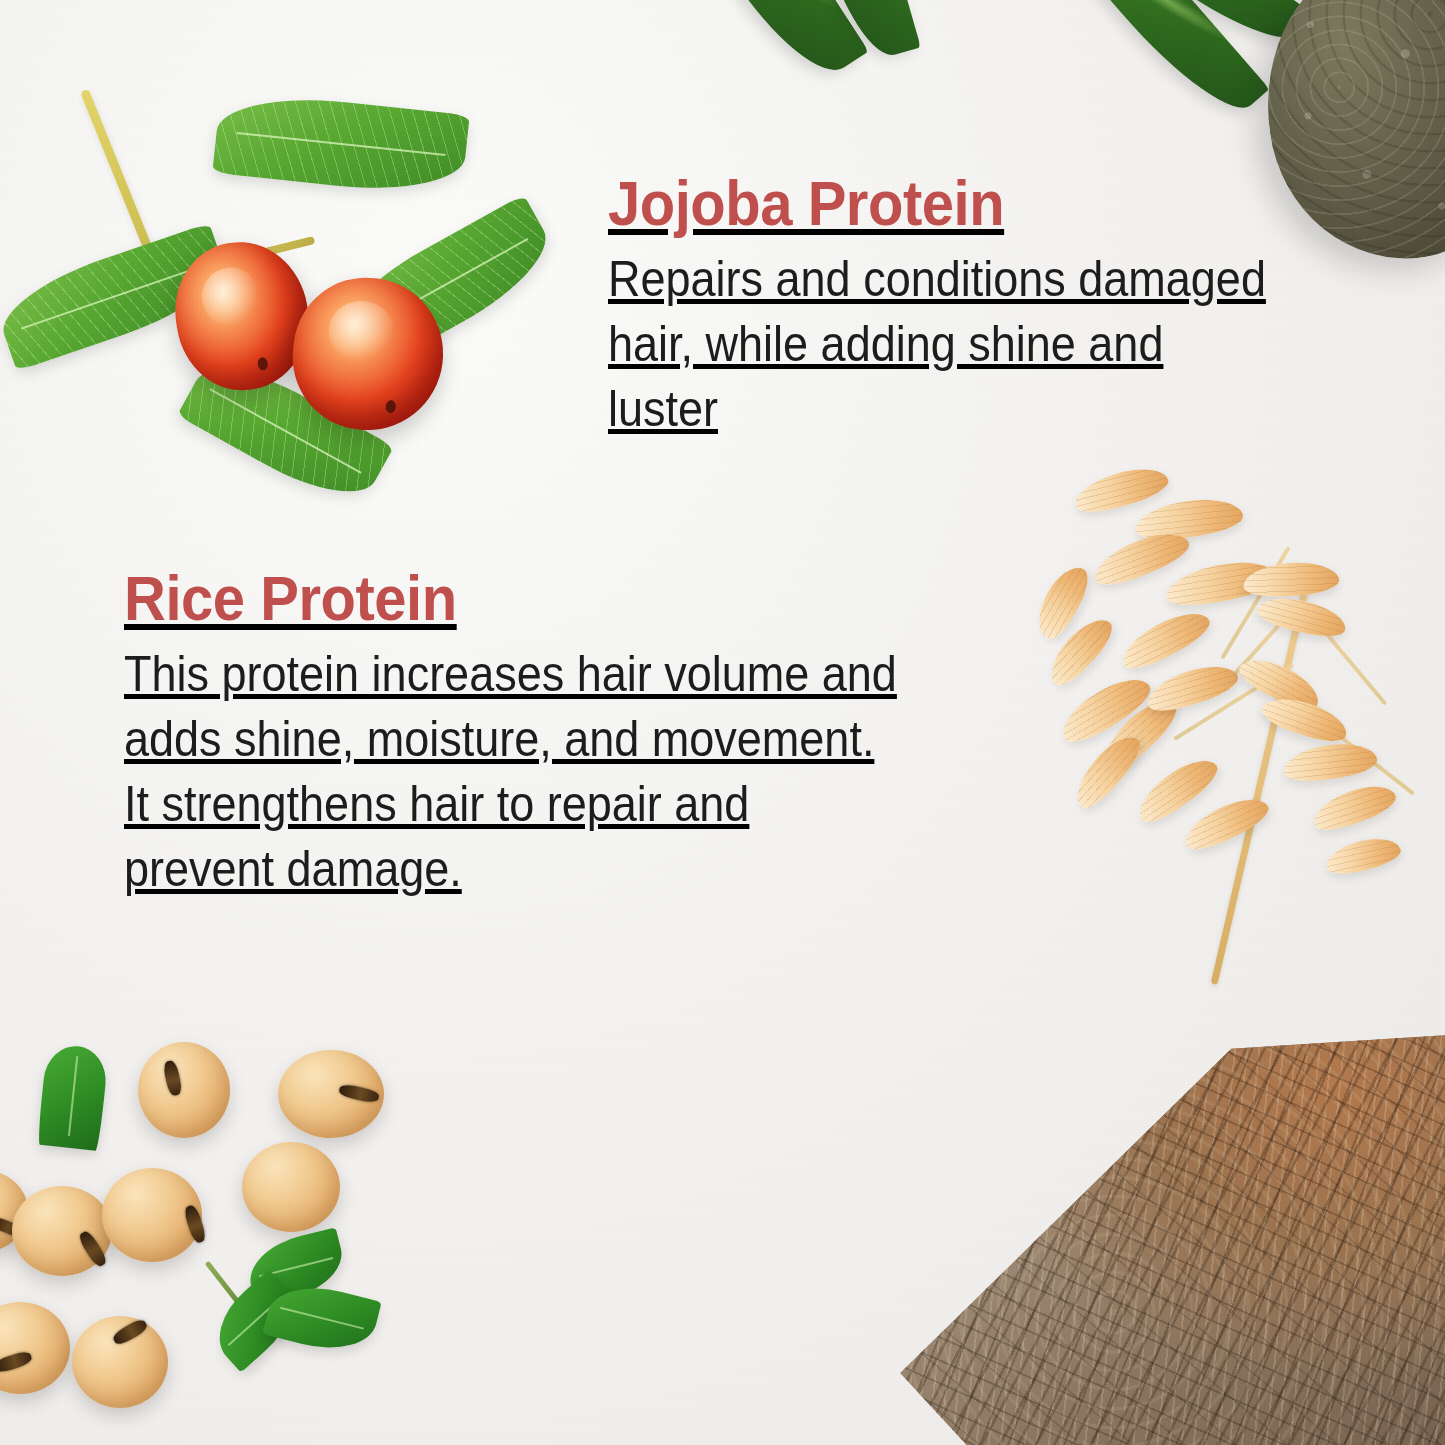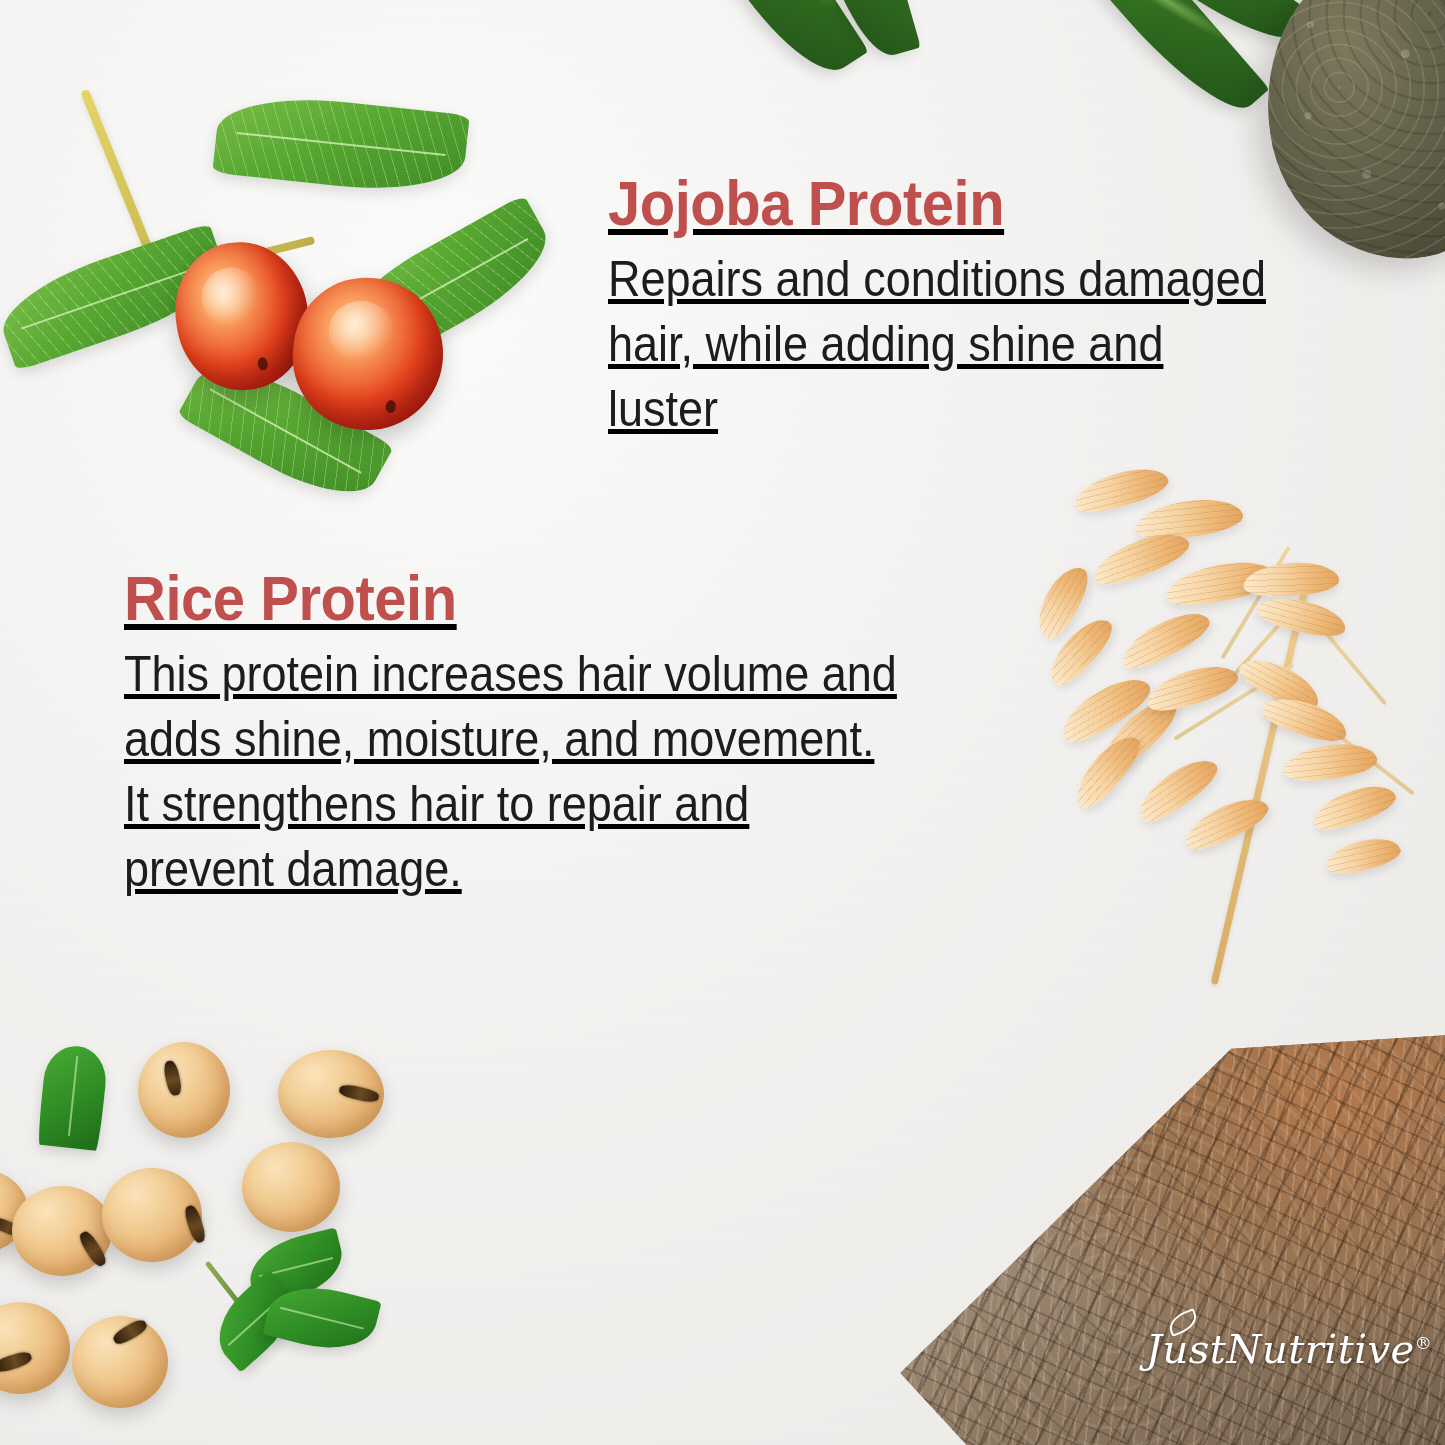--- a/index.html
+++ b/index.html
@@ -376,18 +376,15 @@
     <h2 class="heading">Rice Protein</h2>
     <div class="body-text">
       <p>This protein increases hair volume and</p>
       <p>adds shine, moisture, and movement.</p>
       <p>It strengthens hair to repair and</p>
       <p>prevent damage.</p>
     </div>
   </div>
 
 
-  <div id="logo">
-    <span class="leaf-mark"></span><span>JustNutritive</span><span class="reg">®</span>
-  </div>
 
   <div class="grain"></div>
 </div>
 
 </body></html>

